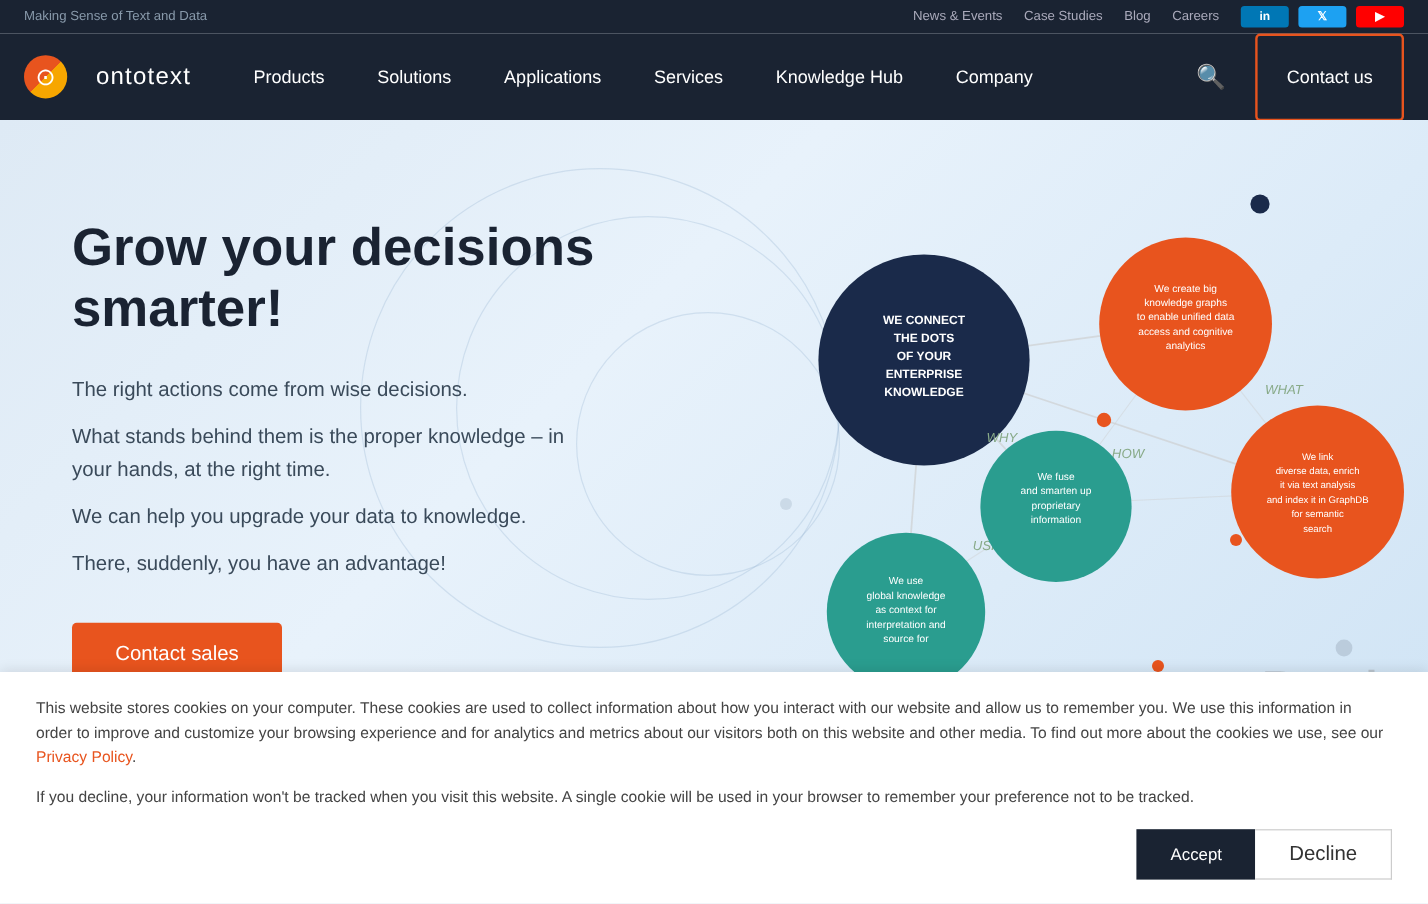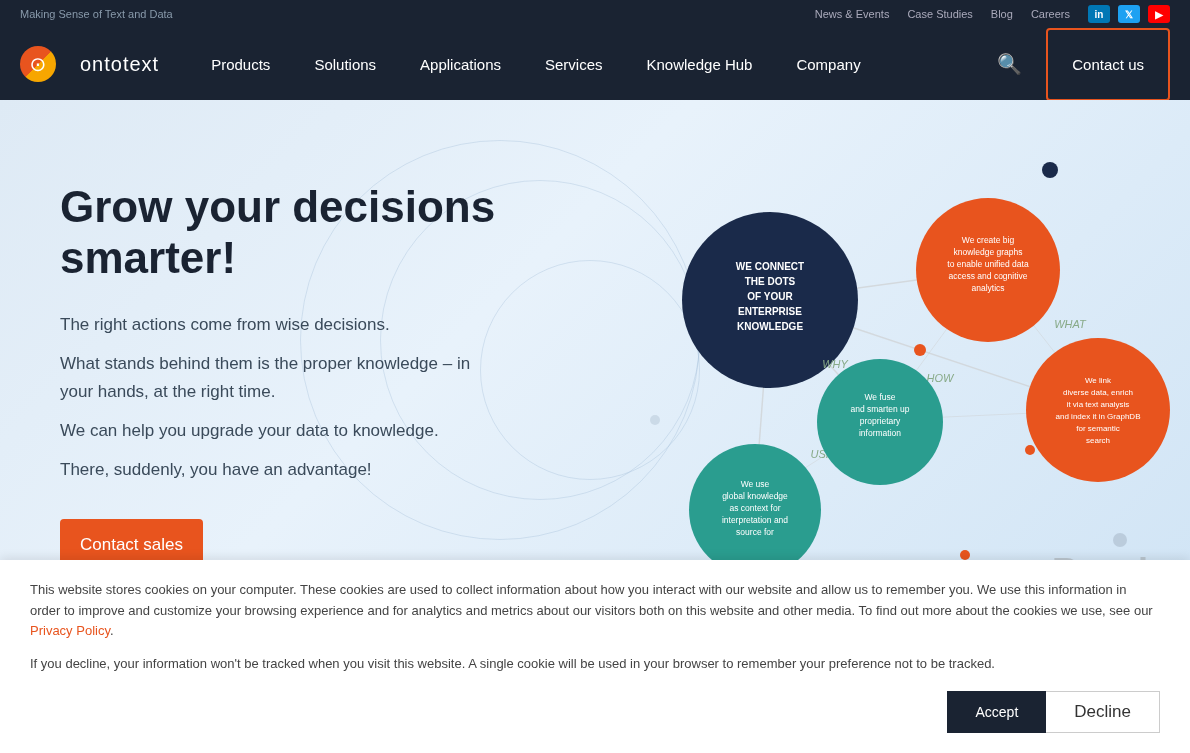--- a/index.html
+++ b/index.html
@@ -14,21 +14,21 @@
       justify-content: space-between;
       align-items: center;
       padding: 0 20px;
       height: 28px;
     }
     .top-bar-left { color: #8899aa; }
     .top-bar-right { display: flex; align-items: center; gap: 18px; }
     .top-bar-right a { color: #aab; text-decoration: none; font-size: 11px; }
     .social-icons { display: flex; gap: 8px; align-items: center; }
     .social-icon {
-      width: 22px; height: 18px; border-radius: 3px;
+      width: 40px; height: 18px; border-radius: 3px;
       display: flex; align-items: center; justify-content: center;
       font-size: 10px; color: white; font-weight: bold;
     }
     .social-icon.linkedin { background: #0077b5; }
     .social-icon.twitter { background: #1da1f2; }
     .social-icon.youtube { background: #ff0000; }
 
     
     .navbar {
       background: #1a2332;
@@ -112,21 +112,21 @@
     .hero-text {
       font-size: 17px;
       color: #3a4a5a;
       line-height: 1.6;
       margin-bottom: 12px;
     }
     .contact-sales-btn {
       background: #e8541e;
       color: white;
       border: none;
-      padding: 16px 20px;
+      padding: 16px 36px;
       border-radius: 4px;
       font-size: 17px;
       cursor: pointer;
       margin-top: 24px;
       display: inline-block;
     }
 
     
     .knowledge-graph {
       position: absolute;

